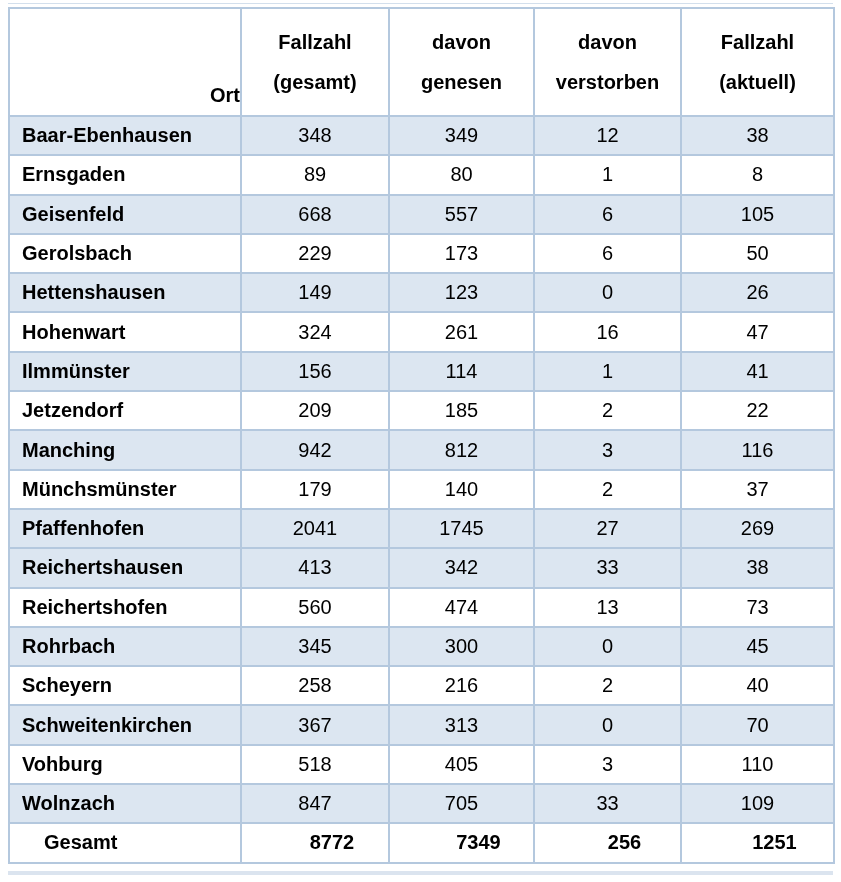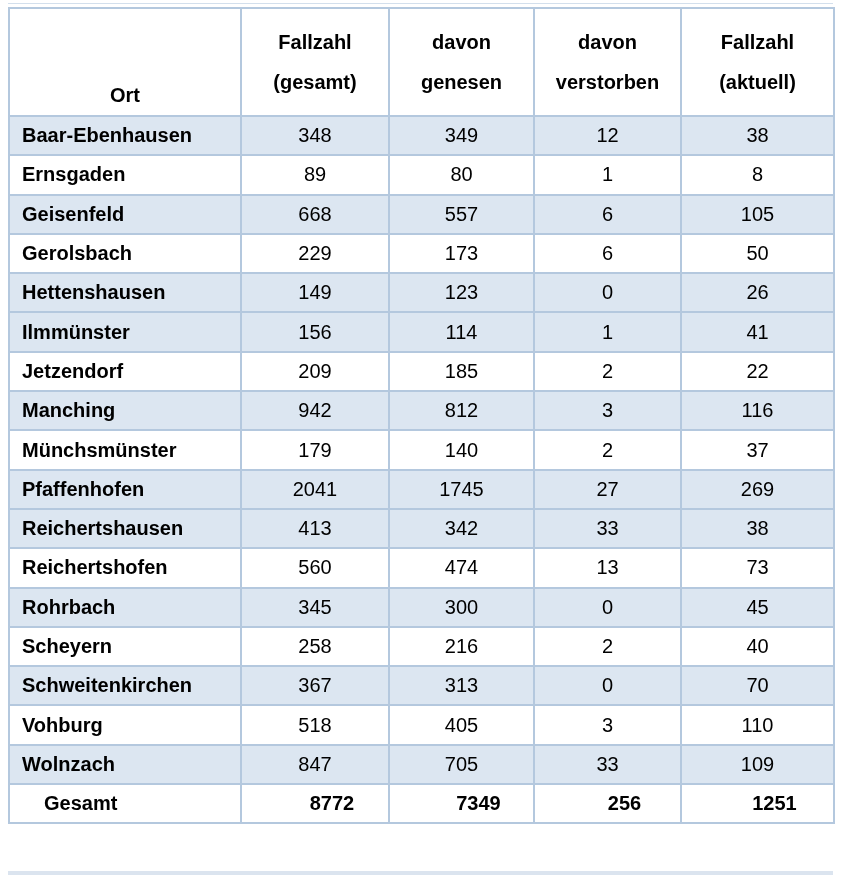--- a/index.html
+++ b/index.html
@@ -41,21 +41,21 @@
   }
   thead th {
     height: 76px;
     background: #ffffff;
     font-weight: bold;
     vertical-align: middle;
     line-height: 40px;
     padding: 13px;
   }
   thead th.ort-head {
-    text-align: center;
+    text-align: right;
     vertical-align: bottom;
     padding: 0 0 9px 0;
     line-height: 22px;
     margin-top: 14px;
   }
   tbody td {
     height: 37.3px;
     text-align: center;
     vertical-align: middle;
     padding: 0;
@@ -154,20 +154,27 @@
           <td>6</td>
           <td>50</td>
         </tr>
         <tr class="striped">
           <td class="ort">Hettenshausen</td>
           <td>149</td>
           <td>123</td>
           <td>0</td>
           <td>26</td>
         </tr>
+        <tr>
+          <td class="ort">Hohenwart</td>
+          <td>324</td>
+          <td>261</td>
+          <td class="hl">16</td>
+          <td>47</td>
+        </tr>
         <tr class="striped">
           <td class="ort">Ilmmünster</td>
           <td>156</td>
           <td>114</td>
           <td>1</td>
           <td>41</td>
         </tr>
         <tr>
           <td class="ort">Jetzendorf</td>
           <td>209</td>

